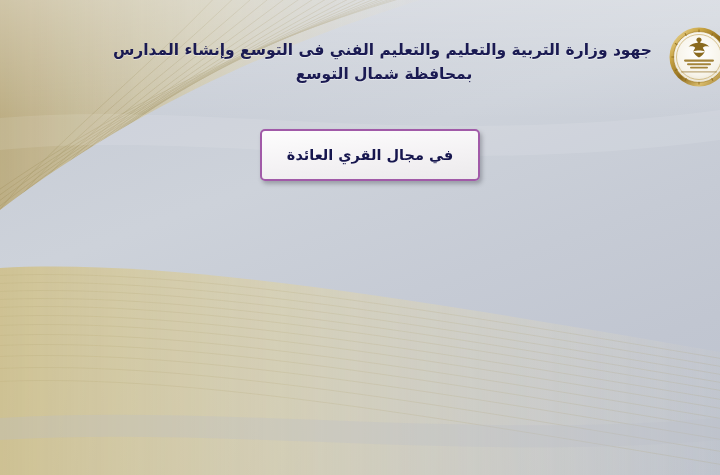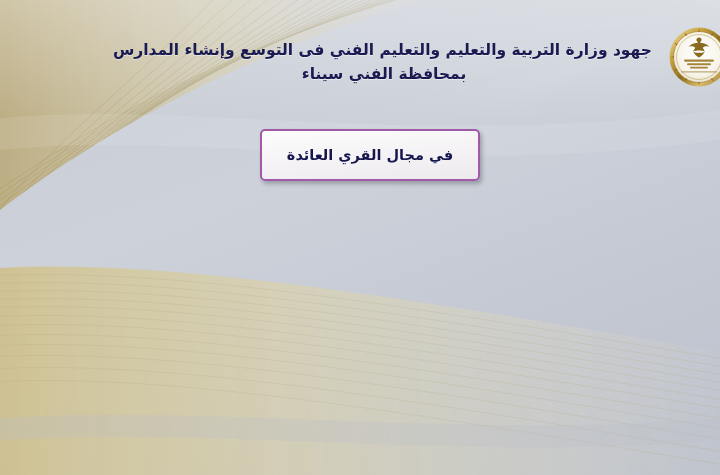--- a/index.html
+++ b/index.html
@@ -175,21 +175,21 @@
 
       <path d="M0,150 C200,130 420,180 720,140 L720,110 C420,150 200,100 0,118 Z" fill="#ffffff" opacity="0.10"></path>
       <path d="M0,418 C220,404 460,440 720,418 L720,440 C460,462 220,426 0,440 Z" fill="#b9bfca" opacity="0.28"></path>
     </svg>
   </div>
 
   <div class="header">
 
     <div class="title-wrap">
       <div class="title-line">جهود وزارة التربية والتعليم والتعليم الفني فى التوسع وإنشاء المدارس</div>
-      <div class="title-line second">بمحافظة الفني سيناء</div>
+      <div class="title-line second">بمحافظة شمال التوسع</div>
     </div>
 
     <div class="seal">
       <svg viewBox="0 0 62 62" xmlns="http://www.w3.org/2000/svg" aria-hidden="true">
         <defs>
           <linearGradient id="goldRing" x1="0" y1="0" x2="1" y2="1">
             <stop offset="0%" stop-color="#f3e3ad"></stop>
             <stop offset="28%" stop-color="#c9a544"></stop>
             <stop offset="52%" stop-color="#8f6c1d"></stop>
             <stop offset="74%" stop-color="#d9bc6c"></stop>

